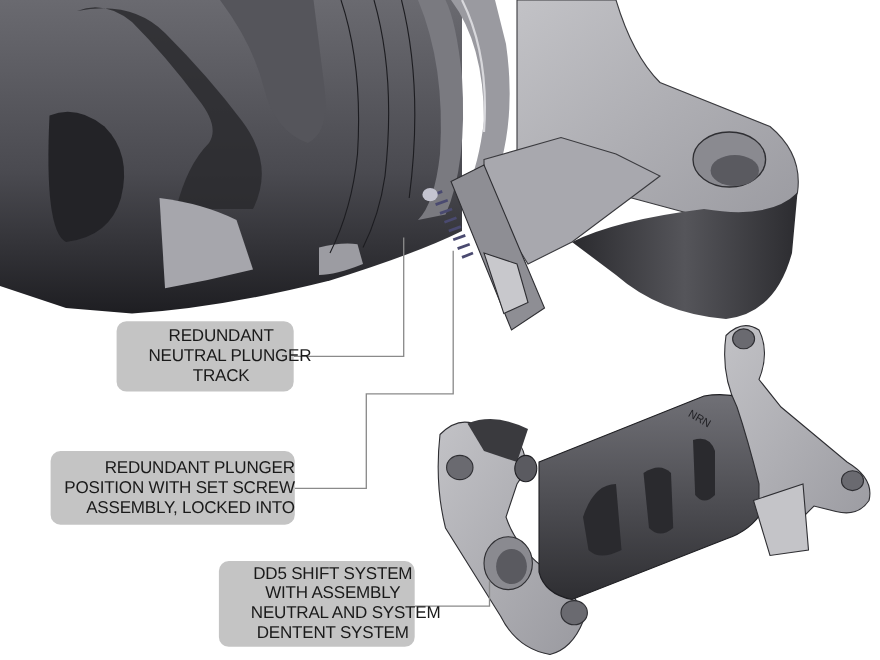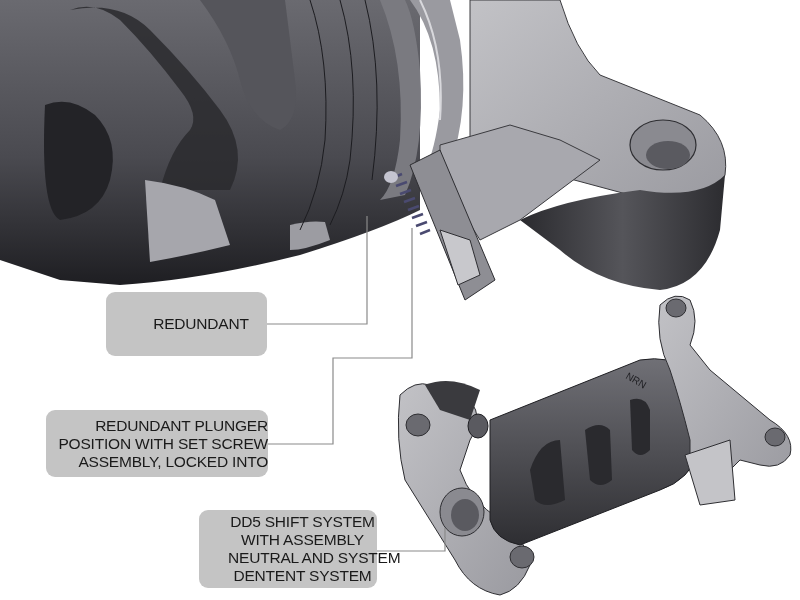--- a/index.html
+++ b/index.html
@@ -99,20 +99,22 @@
 
     <g stroke="#8a8a8a" stroke-width="1.2" fill="none">
       <polyline points="267,324 367,324 367,216"></polyline>
       <polyline points="268,444 333,444 333,358 412,358 412,228"></polyline>
       <polyline points="377,551 445,551 445,528"></polyline>
     </g>
   </svg>
 
   <div class="callout" style="left:106px;top:292px;width:161px;height:64px;">
     <span>REDUNDANT</span>
+    <span>NEUTRAL PLUNGER</span>
+    <span>TRACK</span>
   </div>
 
   <div class="callout" style="left:46px;top:410px;width:222px;height:67px;align-items:flex-end;">
     <span>REDUNDANT PLUNGER</span>
     <span>POSITION WITH SET SCREW</span>
     <span>ASSEMBLY, LOCKED INTO</span>
   </div>
 
   <div class="callout" style="left:199px;top:510px;width:178px;height:78px;text-align:center;">
     <span>DD5 SHIFT SYSTEM</span>

